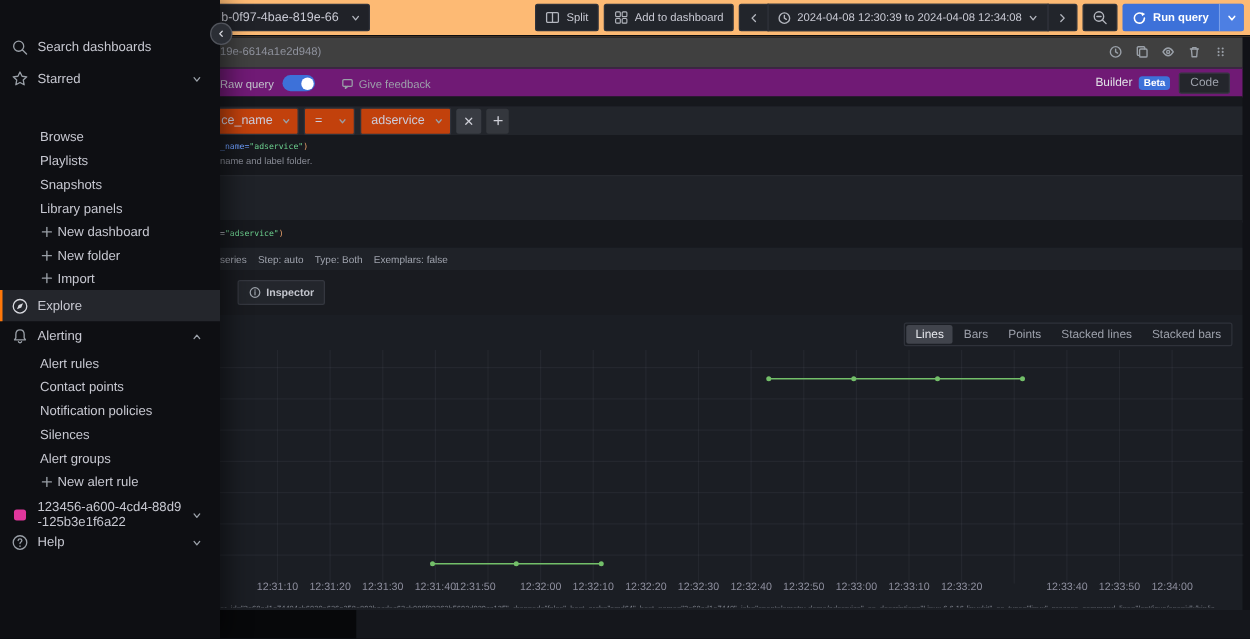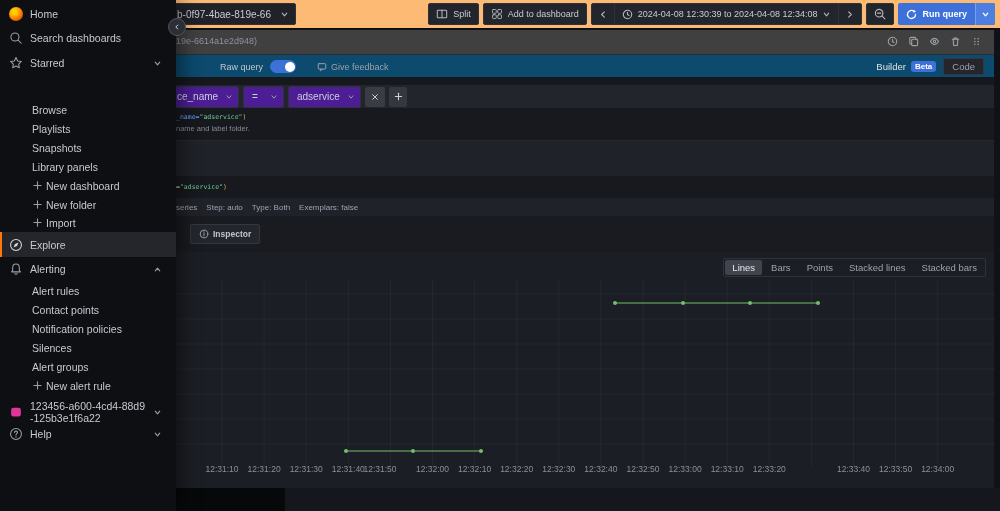--- a/index.html
+++ b/index.html
@@ -22,36 +22,36 @@
   .rq-caret{display:flex;align-items:center;height:100%;padding:0 5px;margin-left:8px;background:#4d7fe3;
     border-left:1px solid rgba(255,255,255,.25);border-radius:0 2px 2px 0;}
   .collapse-btn{position:absolute;left:168px;top:18px;width:16px;height:16px;border-radius:50%;background:#2b2e35;
     border:1px solid #51545c;display:flex;align-items:center;justify-content:center;z-index:30;cursor:pointer;}
   
   .row{position:absolute;left:0;right:6px;z-index:1;}
   .q-header{top:30px;height:24px;background:#404040;}
   .q-header .qid{position:absolute;left:176px;top:6px;font-size:9px;color:#8f929d;}
   .q-actions{position:absolute;right:12px;top:6px;display:flex;gap:10px;align-items:center;}
   .q-actions span{display:flex;cursor:pointer;}
-  .q-raw{top:54px;height:23px;background:#0c4a6e;border-top:1px solid #2a2d33;margin-left:44px;}
+  .q-raw{top:54px;height:23px;background:#701a75;border-top:1px solid #2a2d33;}
   .raw-left{position:absolute;left:176px;top:0;height:100%;display:flex;align-items:center;gap:7px;}
   .raw-left .lbl{font-size:9px;color:#c3c5cd;}
   .toggle{width:26px;height:13px;border-radius:7px;background:#3d71d9;position:relative;cursor:pointer;}
   .toggle .knob{position:absolute;right:1.5px;top:1.5px;width:10px;height:10px;border-radius:50%;background:#fff;}
   .feedback{display:flex;align-items:center;gap:4px;margin-left:14px;cursor:pointer;}
   .feedback .lbl{font-size:9px;color:#9da1ab;}
   .mode-toggle{position:absolute;right:10px;top:3px;display:flex;align-items:center;gap:7px;}
   .builder-seg{display:flex;align-items:center;gap:5px;cursor:pointer;}
   .builder-seg .lbl{font-size:9.5px;color:#e0e1e6;font-weight:500;}
   .beta{font-size:8px;background:#3d71d9;color:#fff;padding:1px 4px;border-radius:3px;font-weight:600;}
   .code-seg{font-size:9.5px;color:#9da1ab;border:1px solid #34373f;background:#24262c;border-radius:2px;padding:2px 8px;cursor:pointer;}
   .q-gap{top:77px;height:8px;background:#16181d;}
   .q-filter{top:85px;height:23px;background:#22252b;}
   .filter-items{position:absolute;left:162px;top:1px;display:flex;gap:4px;align-items:center;height:21px;}
-  .select{height:20px;background:#4c1d95;border:1px solid #2f323a;border-radius:2px;display:flex;align-items:center;
+  .select{height:20px;background:#c2410c;border:1px solid #2f323a;border-radius:2px;display:flex;align-items:center;
     justify-content:space-between;font-size:10px;color:#ccccdc;padding:0 5px 0 8px;gap:5px;cursor:pointer;}
   .sel-1{width:56px;padding-left:14px;}
   .sel-2{width:26px;}
   .sel-3{width:58px;}
   .sq-btn{width:20px;height:20px;background:#393c43;border:none;border-radius:2px;display:flex;align-items:center;
     justify-content:center;cursor:pointer;padding:0;}
   .sq-btn.wide{width:18px;background:#34373d;}
   .q-code1{top:108px;height:32px;background:#17191e;}
   .code-line{position:absolute;left:176px;font-family:"DejaVu Sans Mono","Liberation Mono",monospace;font-size:6.5px;white-space:pre;}
   .code-pre{color:#6e9fff;}
@@ -370,26 +370,20 @@
       </div>
     <div class="legend-row">
       <span class="legend-text">er_id="2e68ad1e74404cb6030e626a258e893bacdec63cb086f03262b5692d039cc135", dropped="false", host_arch="amd64", host_name="2e68ad1e7440", job="opentelemetry-demo/adservice", os_description="Linux 6.6.16-linuxkit", os_type="linux", process_command_line="/opt/java/openjdk/bin/ja</span>
     </div>
   </div>
 
   <div class="bottom-strip"></div>
   <div class="bottom-black"></div>
 
   <div class="sidebar">
-    <div class="ni l0" style="top:2px;height:24px;">
-      <span class="ico">
-          <span class="grafana-logo"></span>
-        </span>
-      <span>Home</span>
-    </div>
     <div class="ni l0" style="top:26px;height:24px;">
       <span class="ico">
           <svg class="sb-svg" width="14" height="14" viewBox="0 0 16 16">
             <circle cx="6.8" cy="6.8" r="4.6"></circle>
             <line x1="10.3" y1="10.3" x2="14" y2="14"></line>
           </svg>
         </span>
       <span>Search dashboards</span>
     </div>
     <div class="ni l0" style="top:51px;height:24px;">

